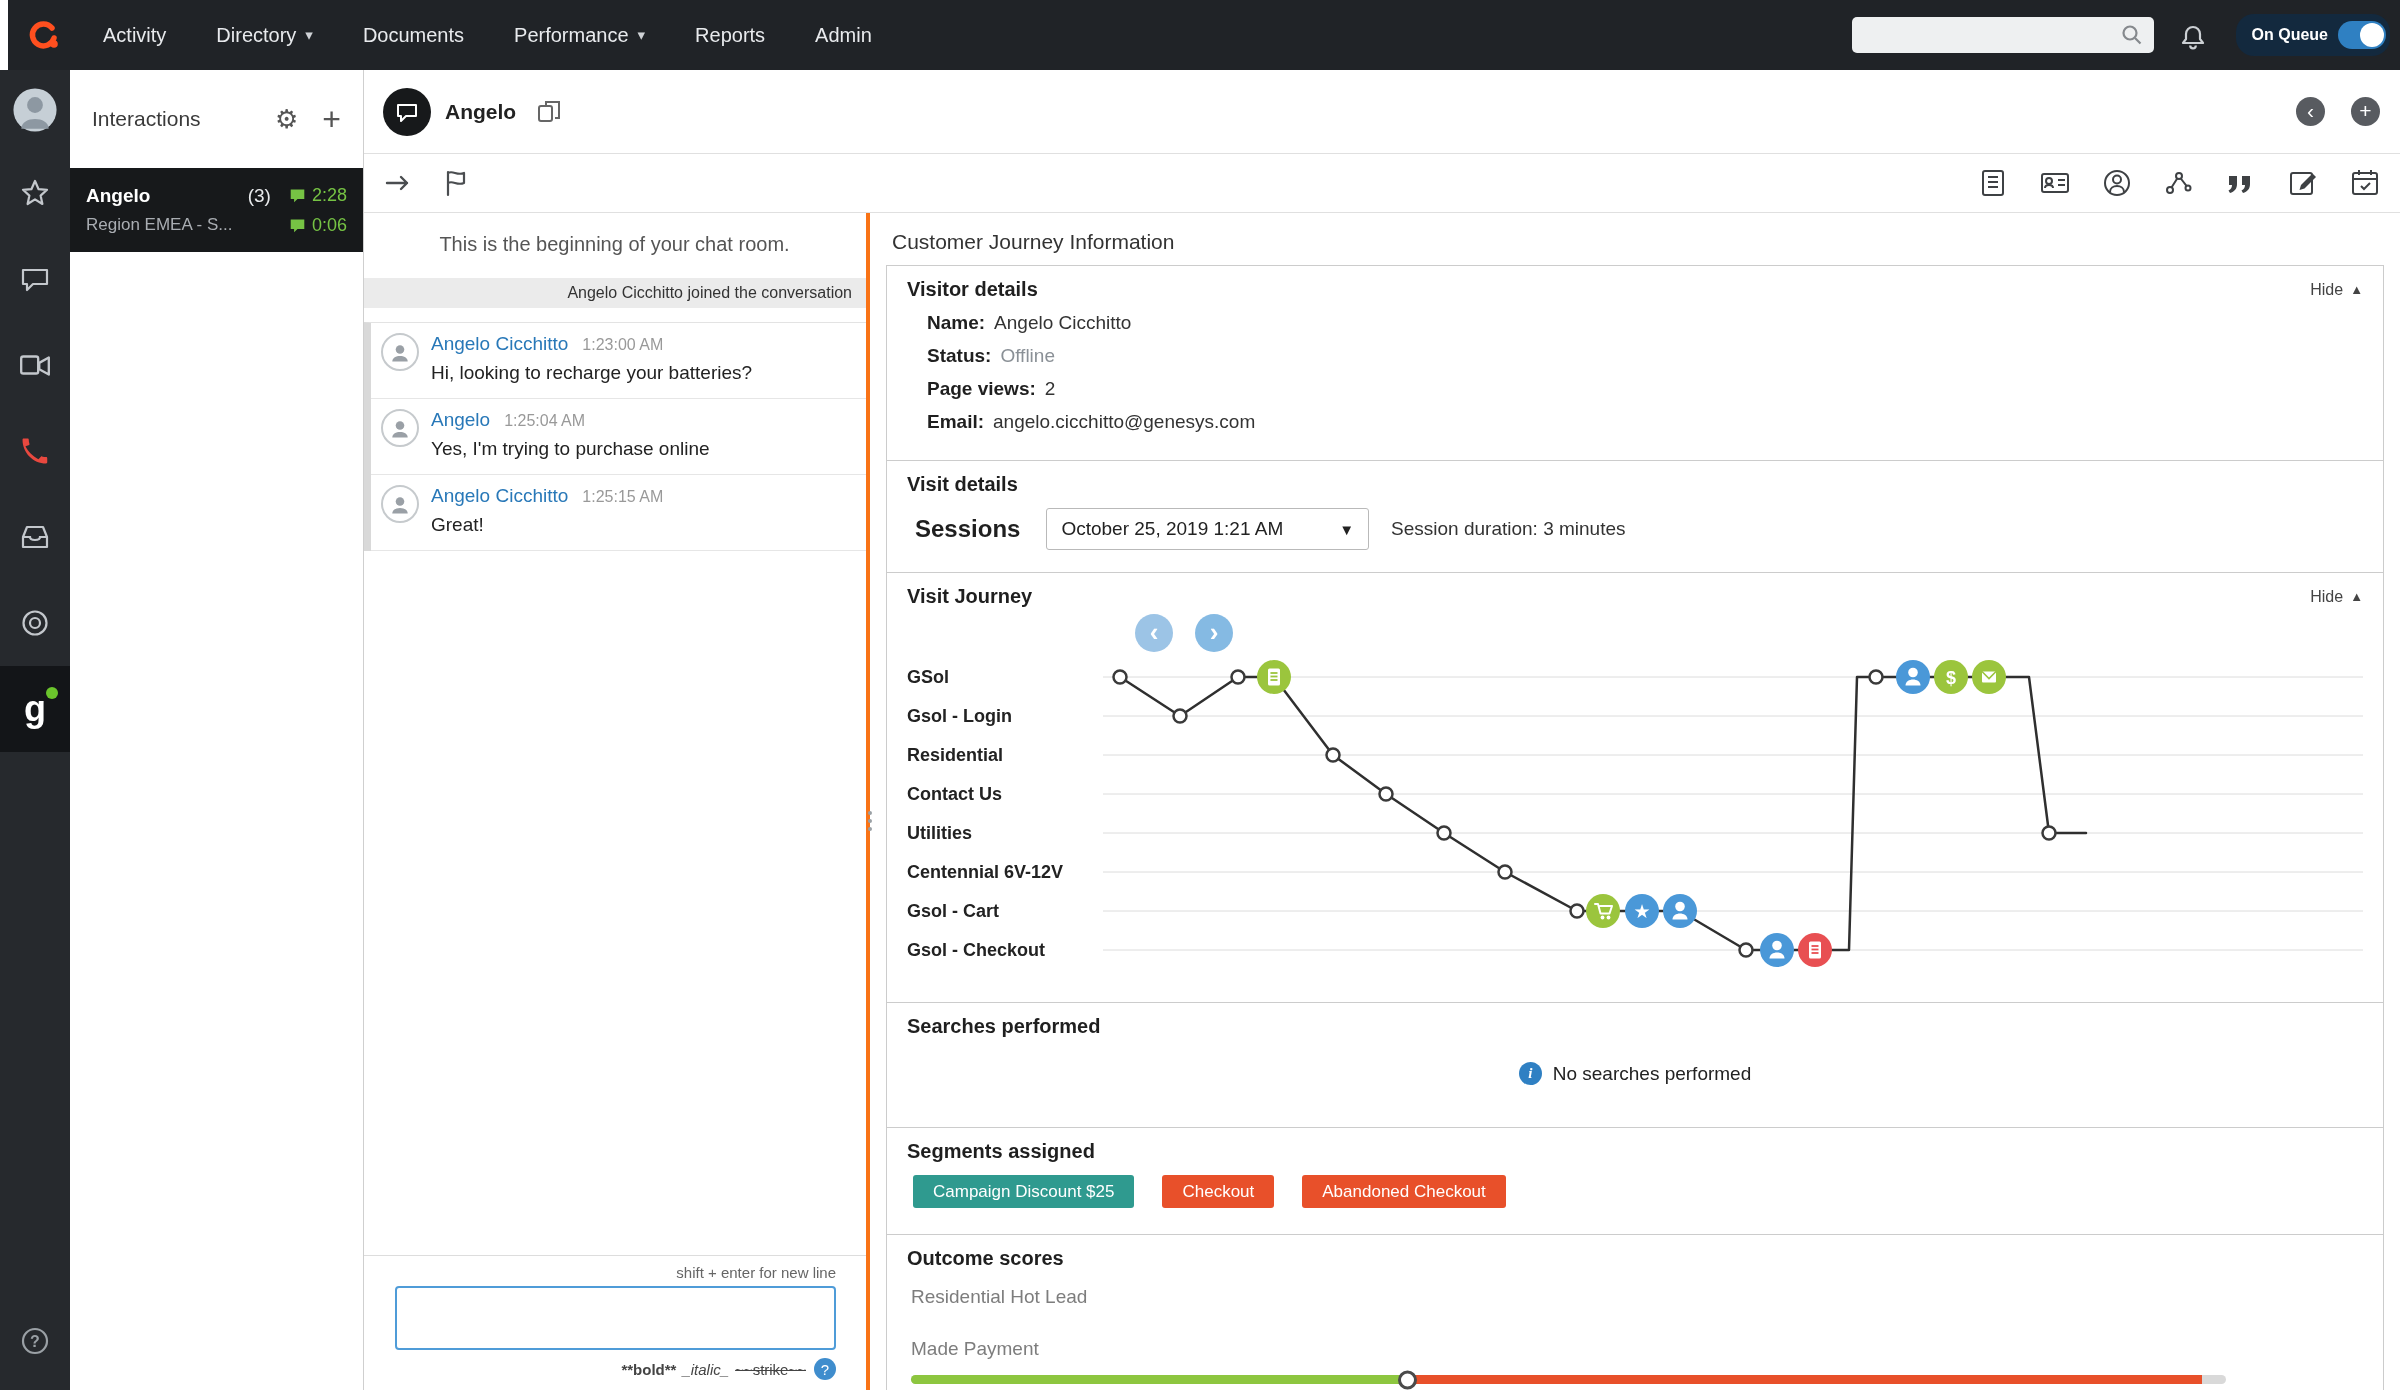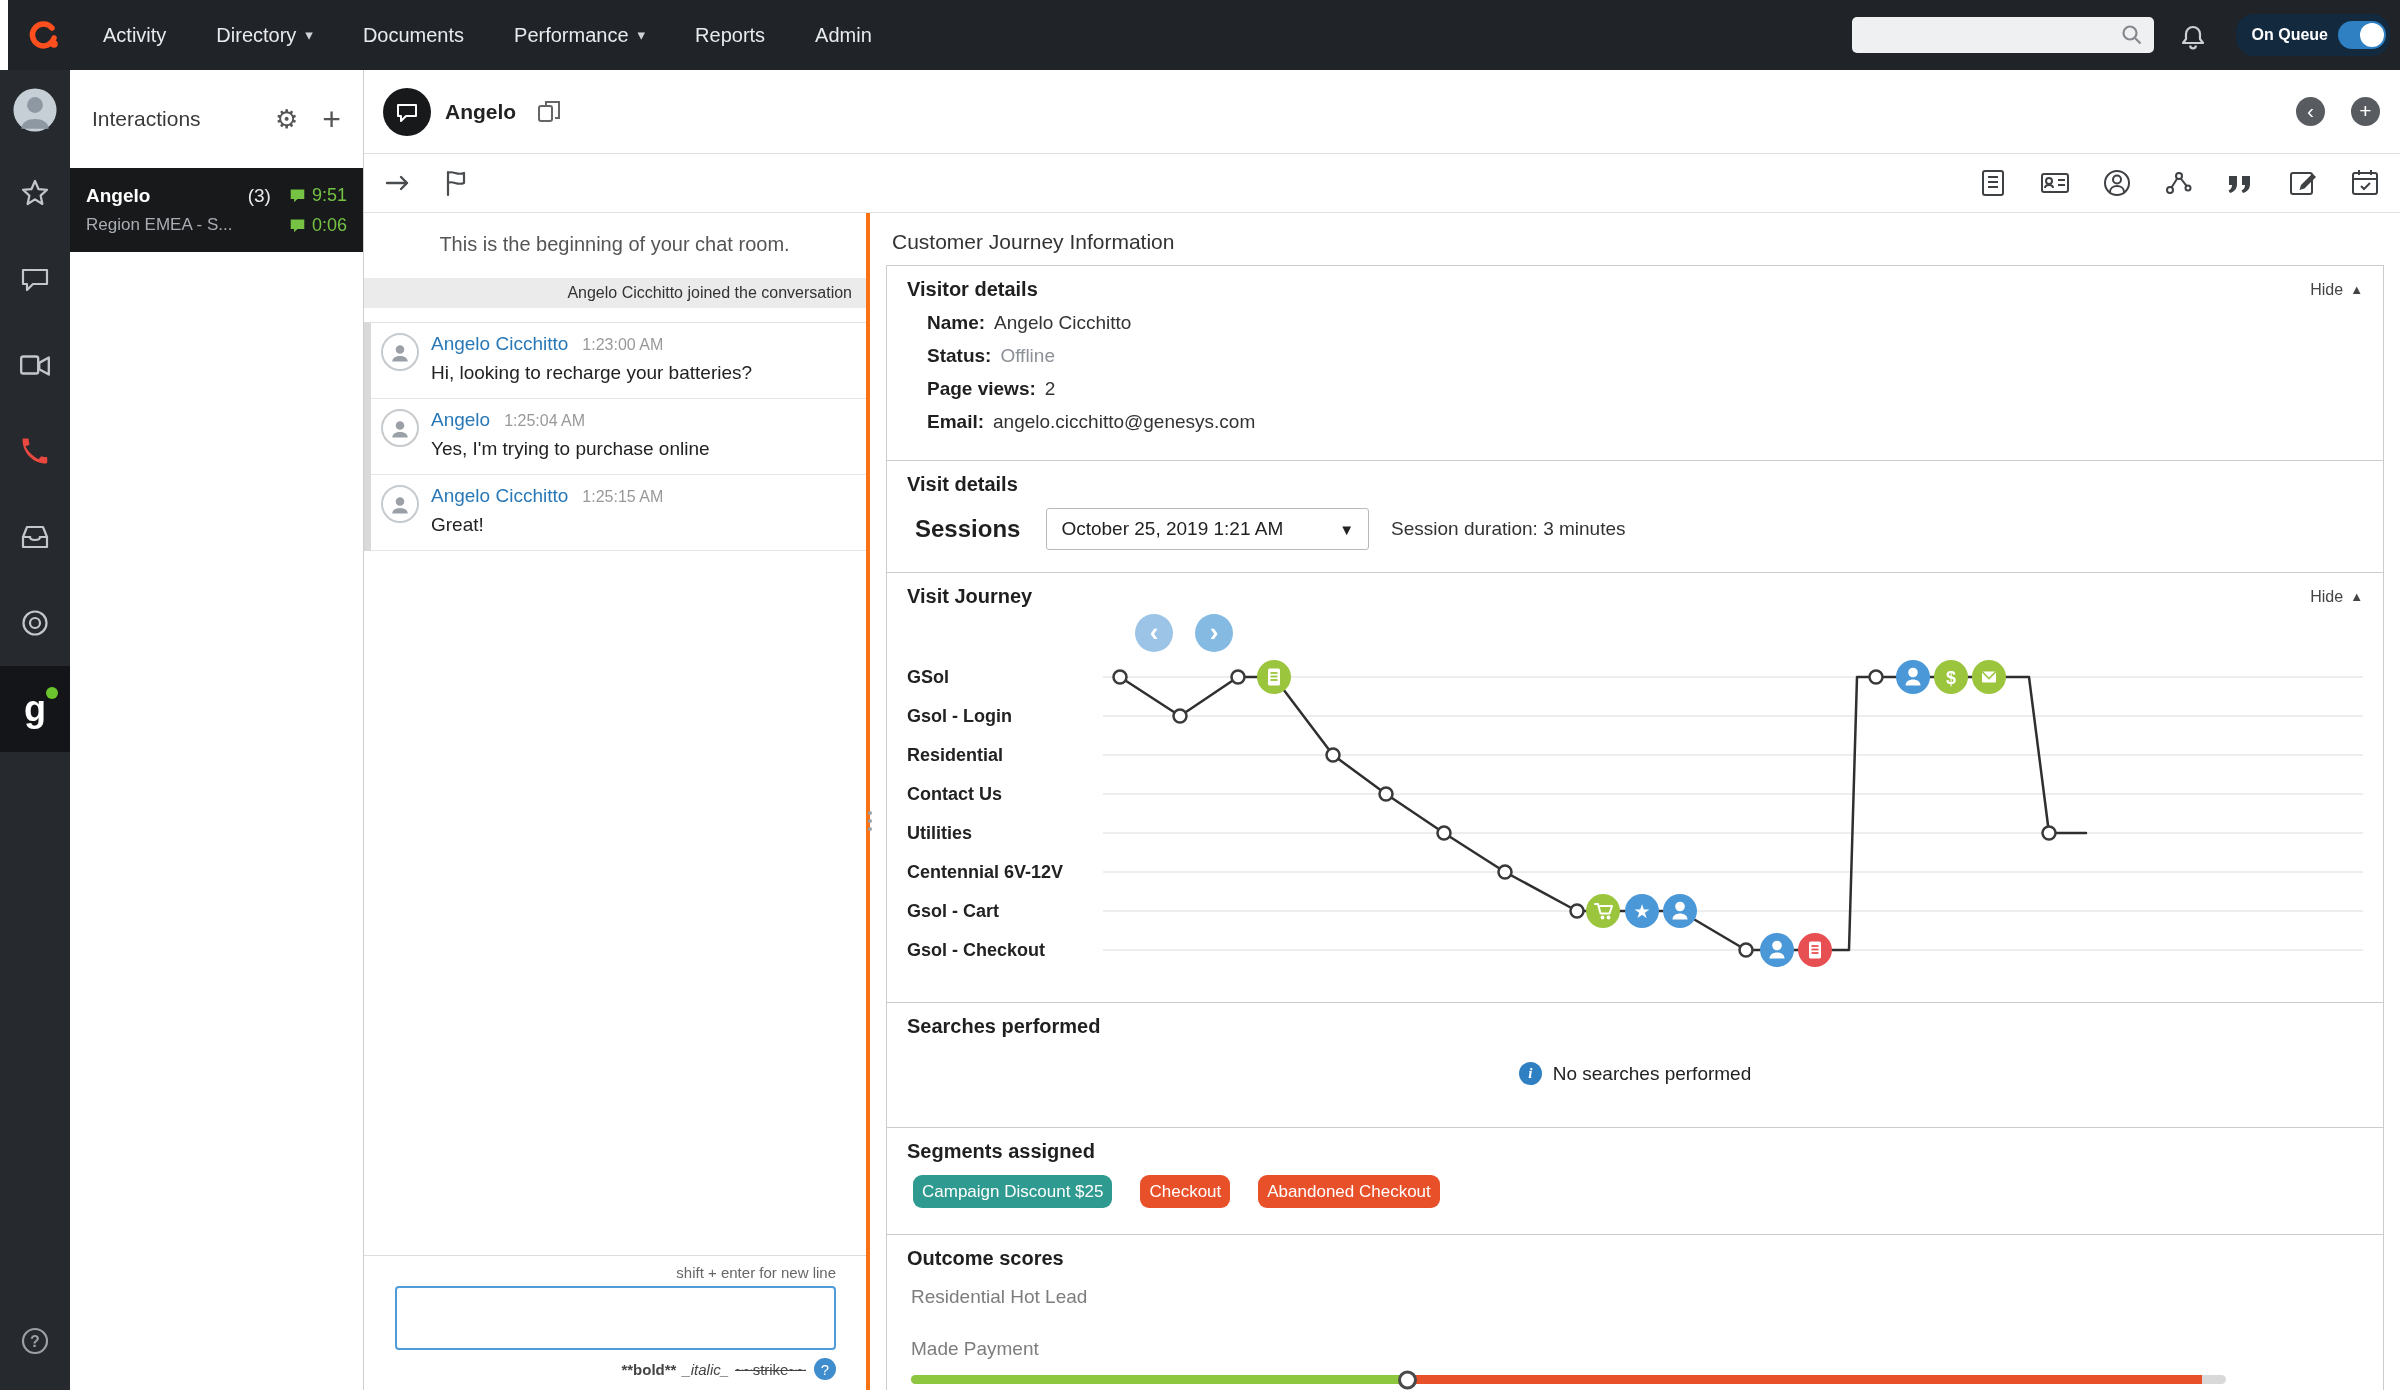--- a/index.html
+++ b/index.html
@@ -108,21 +108,21 @@
 
   .jnav{display:flex;gap:22px;margin:4px 0 8px 228px}
   .jnav-btn{width:38px;height:38px;border-radius:50%;color:#fff;font-size:26px;font-weight:bold;display:flex;align-items:center;justify-content:center;cursor:pointer;line-height:1;padding-bottom:3px;box-sizing:border-box}
   .jnav-btn.prev{background:#9cc4e6}
   .jnav-btn.next{background:#85bae3}
 
   .search-empty{display:flex;justify-content:center;align-items:center;gap:11px;padding:18px 0 26px;font-size:19px;color:#222}
   .info-dot{width:23px;height:23px;border-radius:50%;background:#2f80c3;color:#fff;font-size:15px;font-weight:bold;font-family:"Liberation Serif",serif;font-style:italic;display:flex;align-items:center;justify-content:center}
 
   .badges{display:flex;gap:28px;margin:12px 0 10px 6px}
-  .badge{height:33px;display:inline-flex;align-items:center;padding:0 9px;border-radius:9px;color:#fff;font-size:17px;white-space:nowrap}
+  .badge{height:33px;display:inline-flex;align-items:center;padding:0 20px;border-radius:3px;color:#fff;font-size:17px;white-space:nowrap}
 
   .outcome{margin:16px 0 30px 4px}
   .outcome-label{font-size:19px;color:#7d7d7d;margin-bottom:15px}
   .bar{position:relative;width:1315px;height:9px;border-radius:5px}
   .bar-seg{position:absolute;top:0;height:100%}
   .bar-achieved{left:0;border-radius:5px 0 0 5px}
   .outcome-handle{position:absolute;top:50%;transform:translate(0,-50%);width:19px;height:19px;border-radius:50%;background:#fff;border:3px solid #4a4a4a;box-sizing:border-box;z-index:2}
 </style>
 </head>
 <body>
@@ -239,21 +239,21 @@
       <span class="hdr-icon plus">+</span>
     </div>
     <div class="interaction-item">
       <div class="ii-row">
         <span class="ii-name">Angelo</span>
         <span class="ii-count">(3)</span>
         <span class="ii-timer">
           <svg width="17" height="17" viewBox="-10 -10 20 20">
               <path d="M-8,-7 H8 V4 H0 L-4,8 V4 H-8 Z" fill="#76c344"></path>
             </svg>
-          <span>9:51</span>
+          <span>2:28</span>
         </span>
       </div>
       <div class="ii-row">
         <span class="ii-queue">Region EMEA - S...</span>
         <span class="ii-timer">
           <svg width="17" height="17" viewBox="-10 -10 20 20">
               <path d="M-8,-7 H8 V4 H0 L-4,8 V4 H-8 Z" fill="#76c344"></path>
             </svg>
           <span>0:06</span>
         </span>

